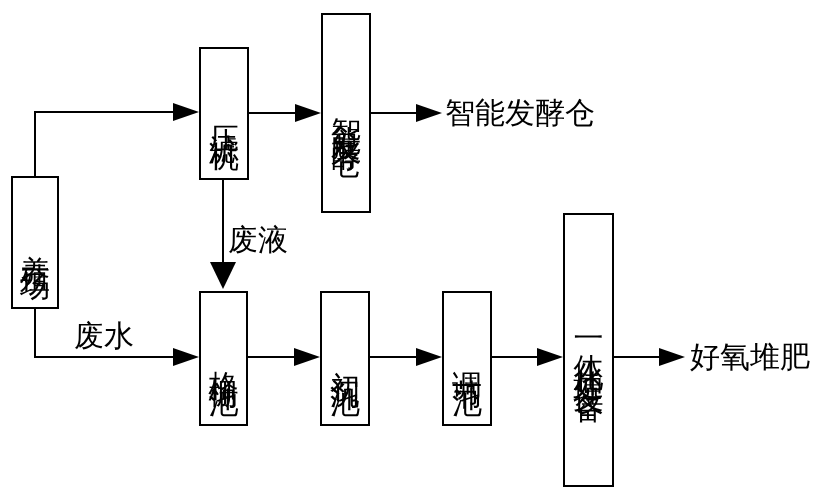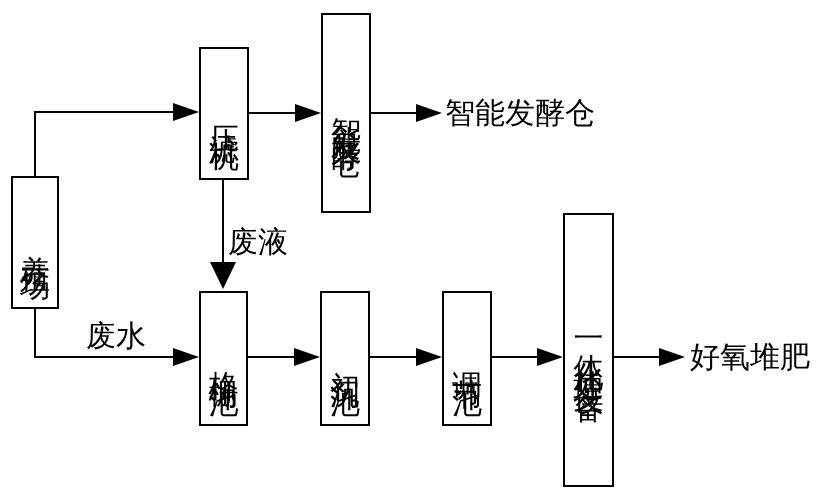--- a/index.html
+++ b/index.html
@@ -112,26 +112,26 @@
 
   <div class="hline" style="left:249px; top:112px; width:46px;"></div>
   <div class="arrow-right" style="left:295px; top:104px;"></div>
 
   <div class="hline" style="left:371px; top:112px; width:45px;"></div>
   <div class="arrow-right" style="left:416px; top:104px;"></div>
   <div class="flow-label" style="left:445px; top:97px;">智能发酵仓</div>
 
   <div class="vline" style="left:222px; top:180px; height:82px;"></div>
   <div class="arrow-down" style="left:210px; top:262px;"></div>
-  <div class="flow-label" style="left:228px; top:226px;">废液</div>
+  <div class="flow-label" style="left:228px; top:226px;font-family:Liberation Mono, monospace;">废液</div>
 
   <div class="vline" style="left:34px; top:309px; height:48px;"></div>
   <div class="hline" style="left:34px; top:356px; width:140px;"></div>
   <div class="arrow-right" style="left:173px; top:348px;"></div>
-  <div class="flow-label" style="left:86px; top:320px;text-align:center;">废水</div>
+  <div class="flow-label" style="left:74px; top:320px;text-align:center;">废水</div>
 
   <div class="hline" style="left:248px; top:356px; width:46px;"></div>
   <div class="arrow-right" style="left:294px; top:348px;"></div>
 
   <div class="hline" style="left:370px; top:356px; width:46px;"></div>
   <div class="arrow-right" style="left:416px; top:348px;"></div>
 
   <div class="hline" style="left:492px; top:356px; width:45px;"></div>
   <div class="arrow-right" style="left:537px; top:348px;"></div>
 

